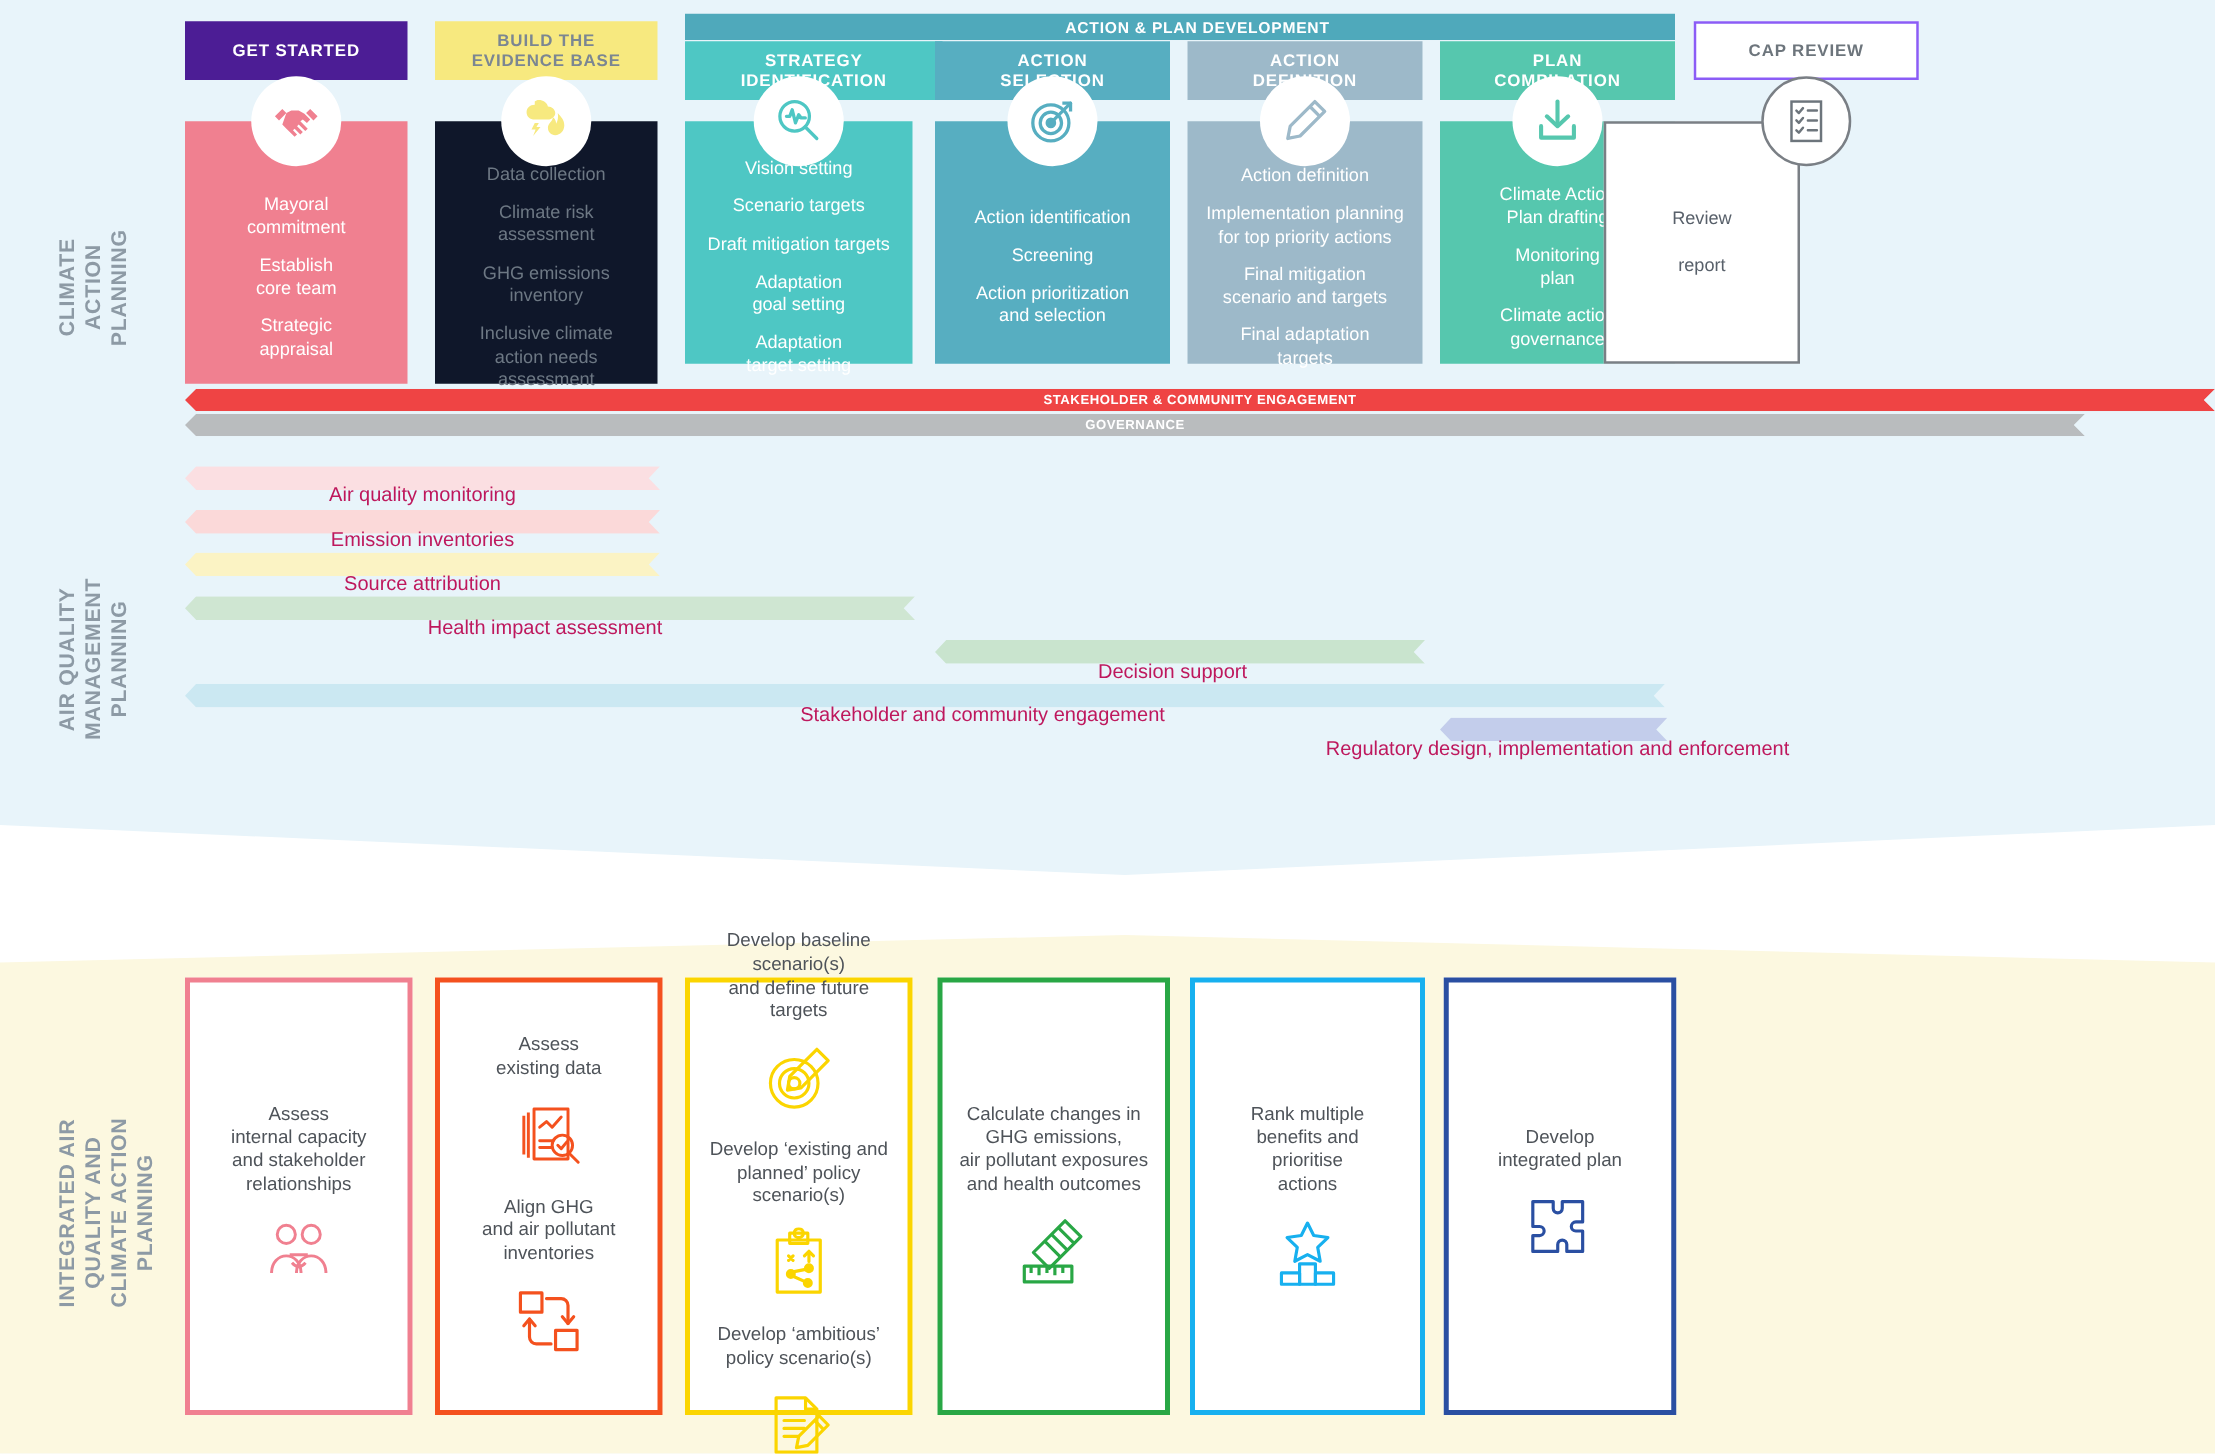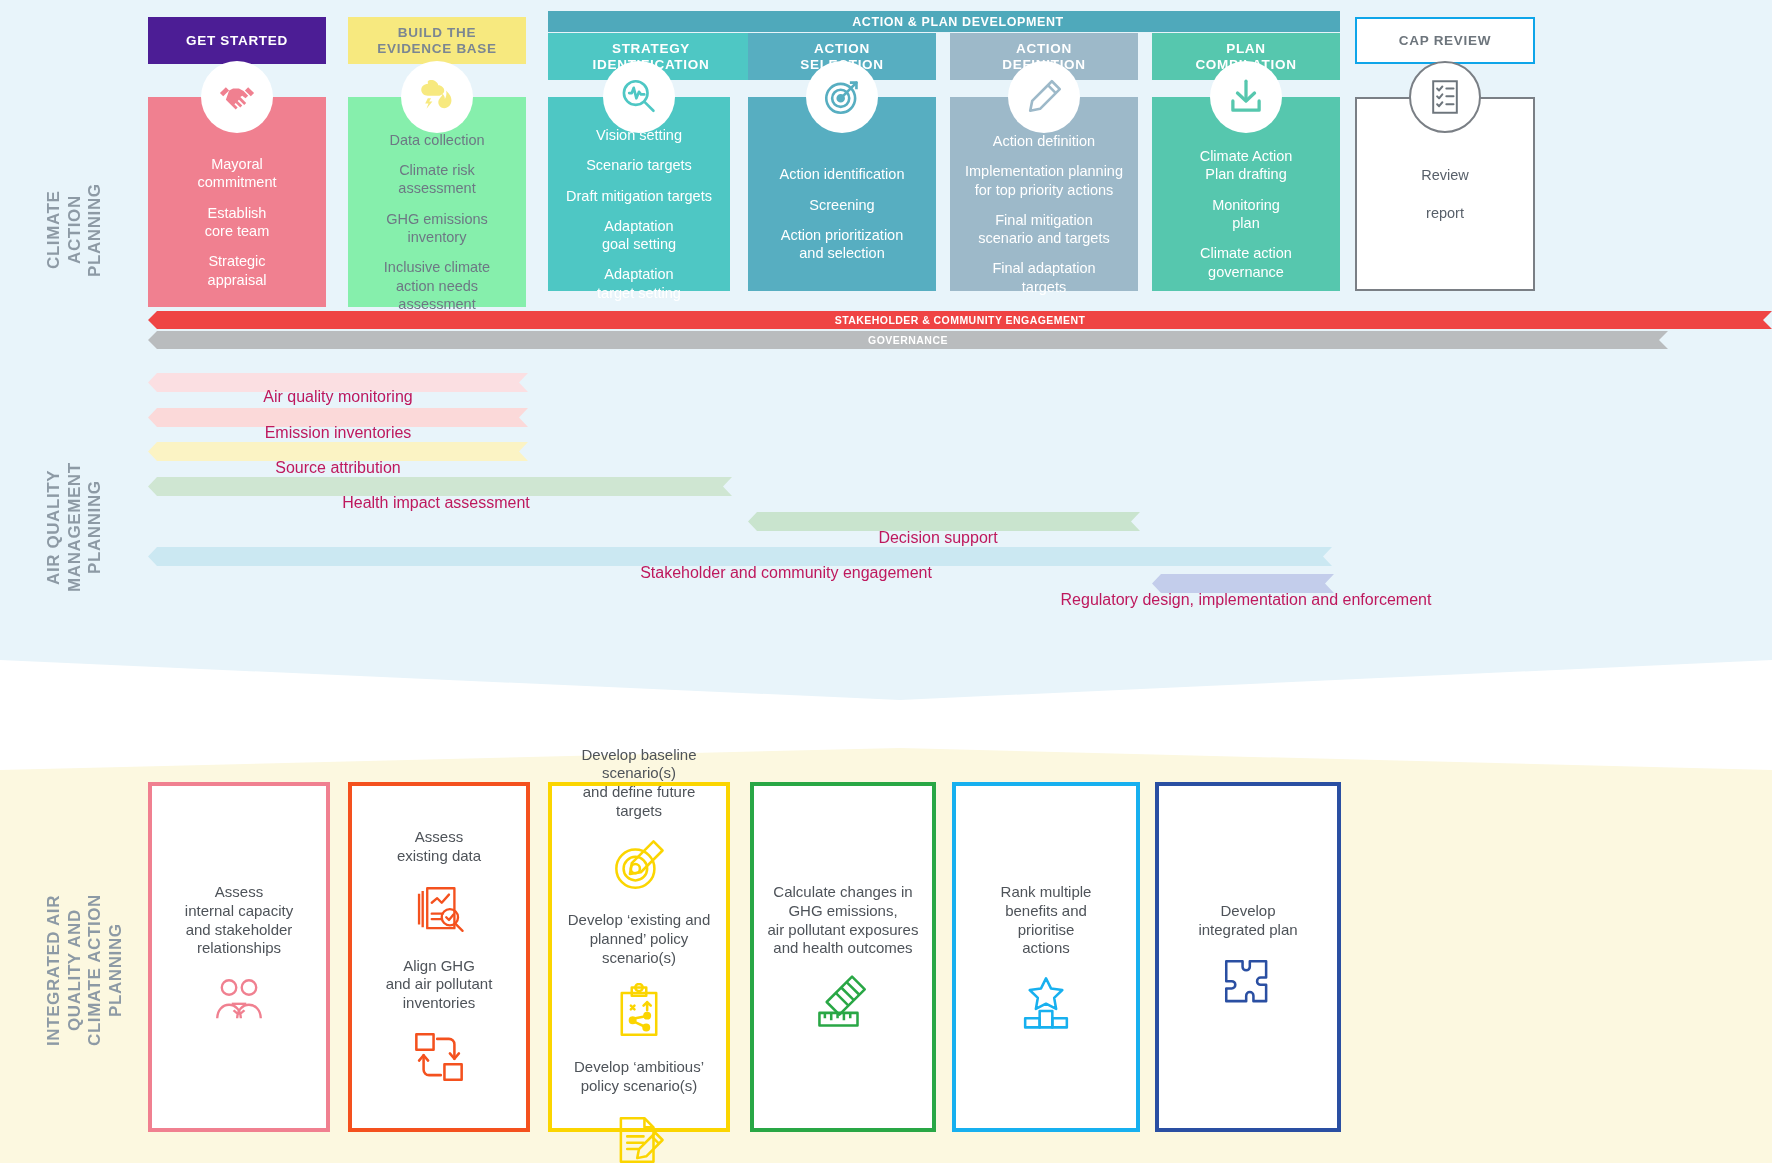--- a/index.html
+++ b/index.html
@@ -70,21 +70,21 @@
     width: 72px; height: 72px; border-radius: 50%;
     background: #ffffff;
     display: flex; align-items: center; justify-content: center;
     z-index: 5;
   }
   .icon-circle svg { width: 42px; height: 42px; }
 
   
   .outline-header {
     position: absolute; height: 47px;
-    border: 2px solid #0ea5e9; background: #ffffff;
+    border: 2px solid #8b5cf6; background: #ffffff;
     display: flex; align-items: center; justify-content: center;
     font-weight: bold; font-size: 13.5px; letter-spacing: .7px;
     color: #6d757c;
   }
   .outline-body {
     position: absolute;
     border: 2px solid #7a7f85; background: #ffffff;
     display: flex; flex-direction: column; align-items: center; justify-content: center;
     gap: 22px;
     text-align: center; color: #58606a; font-size: 14.5px;
@@ -151,21 +151,21 @@
     </div>
     <div class="icon-circle" style="left: 201px; top: 61px; color: rgb(240, 128, 144);">
       <svg viewBox="0 0 64 64" fill="currentColor">
         <path d="M6 26l9-9 5 5-9 9zM58 26l-9-9-5 5 9 9z"></path>
         <path d="M20 22l6-3h9l7 4 7 7-4 4-5-4-3 2 9 9-3 3-8-8-2 2 7 7-3 3-7-7-2 2 5 5-3 3-10-10-5-5z"></path>
       </svg>
     </div>
     <div class="col-header" style="left: 348px; top: 17px; width: 178px; background: rgb(247, 233, 127); color: rgb(123, 134, 146);">
       <span>BUILD THE<br>EVIDENCE BASE</span>
     </div>
-    <div class="col-body" style="left: 348px; top: 97px; width: 178px; height: 210px; background: #86efac; color: rgb(109, 120, 132);">
+    <div class="col-body" style="left: 348px; top: 97px; width: 178px; height: 210px; background: #0f172a; color: rgb(109, 120, 132);">
       <div class="item">Data collection</div>
       <div class="item">Climate risk<br>assessment</div>
       <div class="item">GHG emissions<br>inventory</div>
       <div class="item">Inclusive climate<br>action needs<br>assessment</div>
     </div>
     <div class="icon-circle" style="left: 401px; top: 61px; color: rgb(247, 233, 127);">
       <svg viewBox="0 0 64 64" fill="currentColor">
         <path d="M18 12c-6 0-10 4-10 9 0 5 4 9 10 9h16c5 0 9-4 9-8s-4-8-9-8c-1-5-6-8-11-8-2 0-4 .6-5 2z"></path>
         <path d="M18 34l-4 8h5l-3 8 9-11h-5l3-5z"></path>
         <path d="M46 22c4 5 8 8 8 15 0 7-5 12-11 12-5 0-9-4-9-9 0-6 6-8 6-13 3 2 4 5 4 8 2-3 3-8 2-13z"></path>
@@ -231,21 +231,21 @@
     <div class="icon-circle" style="left: 1210px; top: 61px; color: rgb(86, 199, 174);">
       <svg viewBox="0 0 64 64" fill="none" stroke="currentColor" stroke-width="5" stroke-linecap="round" stroke-linejoin="round">
         <path d="M32 8v28"></path>
         <path d="M19 26l13 12 13-12"></path>
         <path d="M12 38v14h40V38"></path>
       </svg>
     </div>
     <div class="outline-header" style="left: 1355px; top: 17px; width: 180px;">
       <span>CAP REVIEW</span>
     </div>
-    <div class="outline-body" style="left: 1355px; top: 97px; width: 180px; height: 194px;">
+    <div class="outline-body" style="left: 1283px; top: 97px; width: 157px; height: 194px;">
       <div class="item">Review</div>
       <div class="item">report</div>
     </div>
     <div class="icon-circle outline" style="left: 1409px; top: 61px; color: rgb(109, 117, 124);">
       <svg viewBox="0 0 64 64" fill="none" stroke="currentColor" stroke-width="3">
         <rect x="14" y="8" width="36" height="48"></rect>
         <path d="M20 19l3 3 5-6M20 31l3 3 5-6M20 43l3 3 5-6" stroke-linecap="round" stroke-linejoin="round"></path>
         <path d="M34 19h11M34 31h11M34 43h11" stroke-linecap="round"></path>
       </svg>
     </div>

